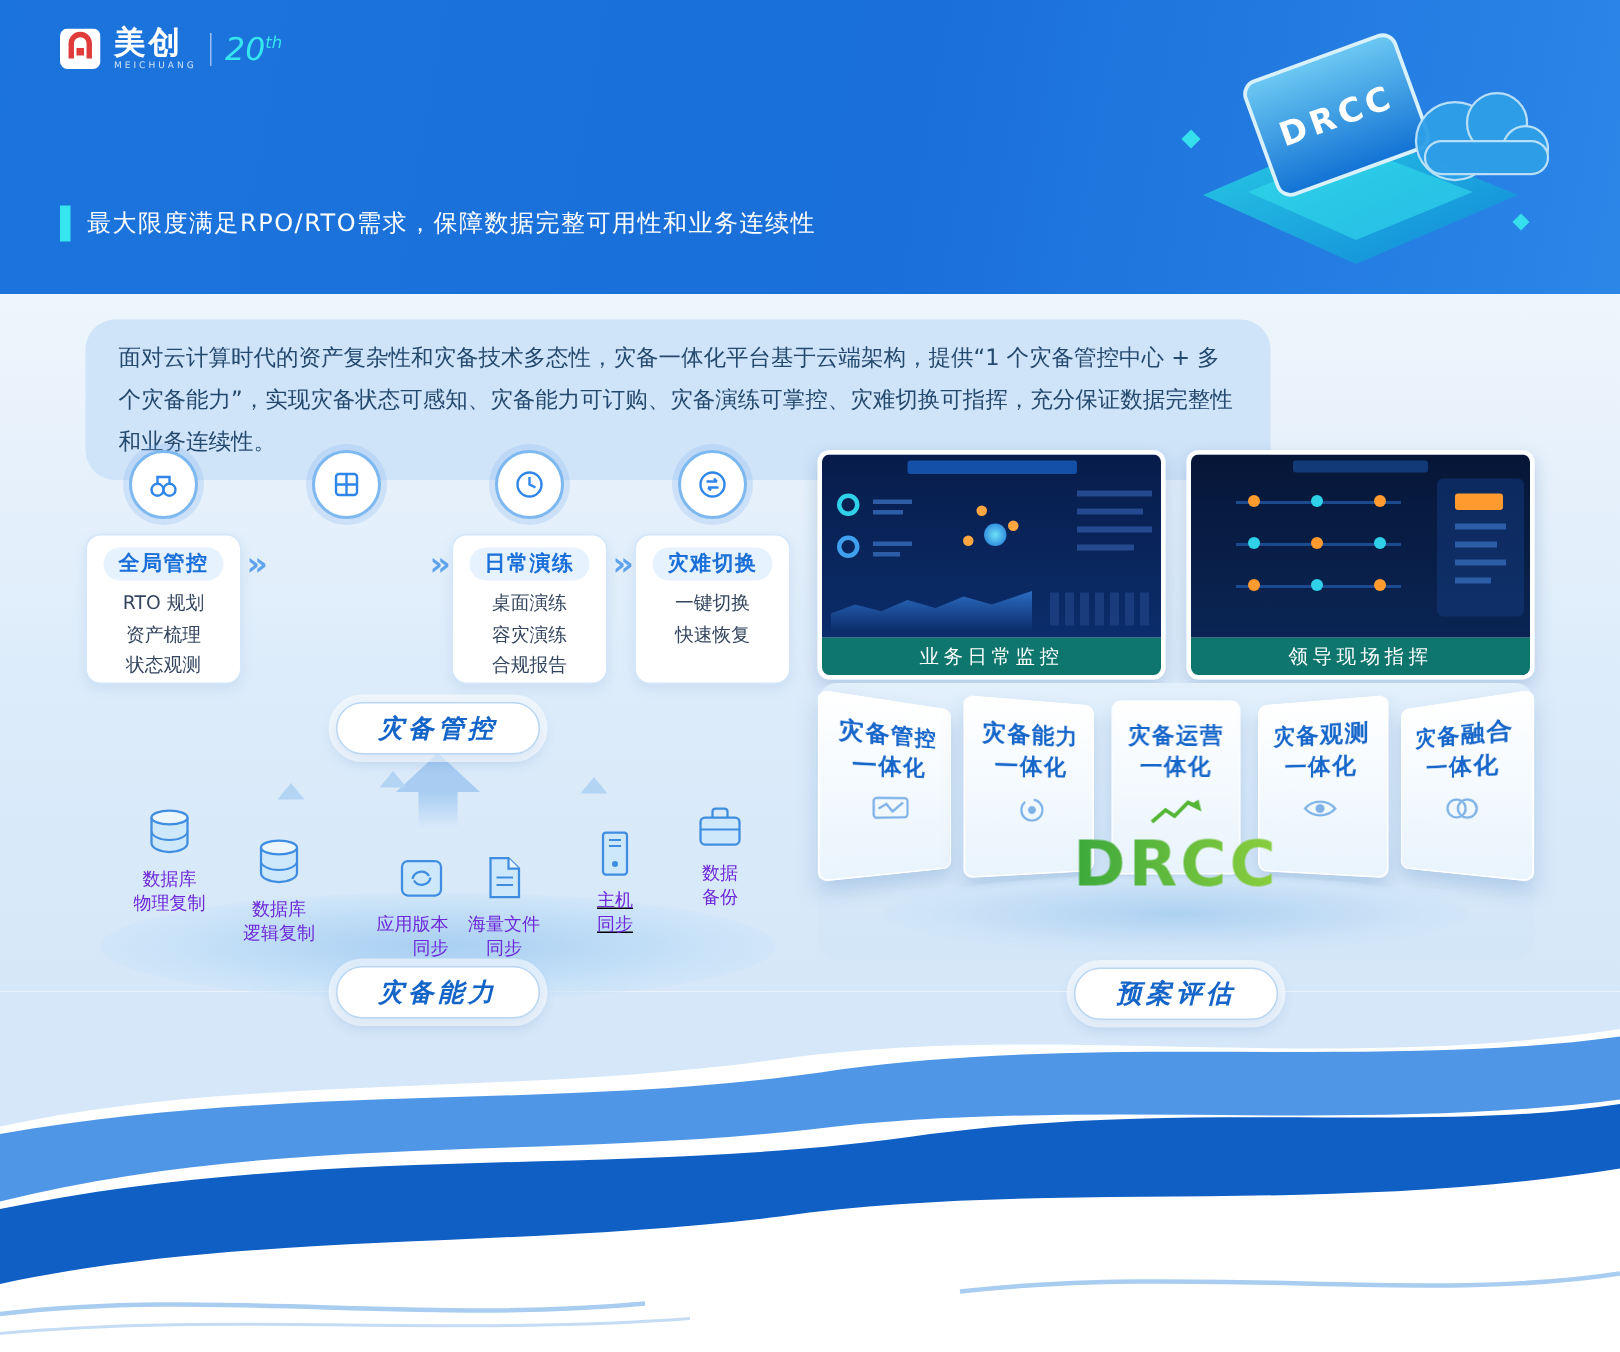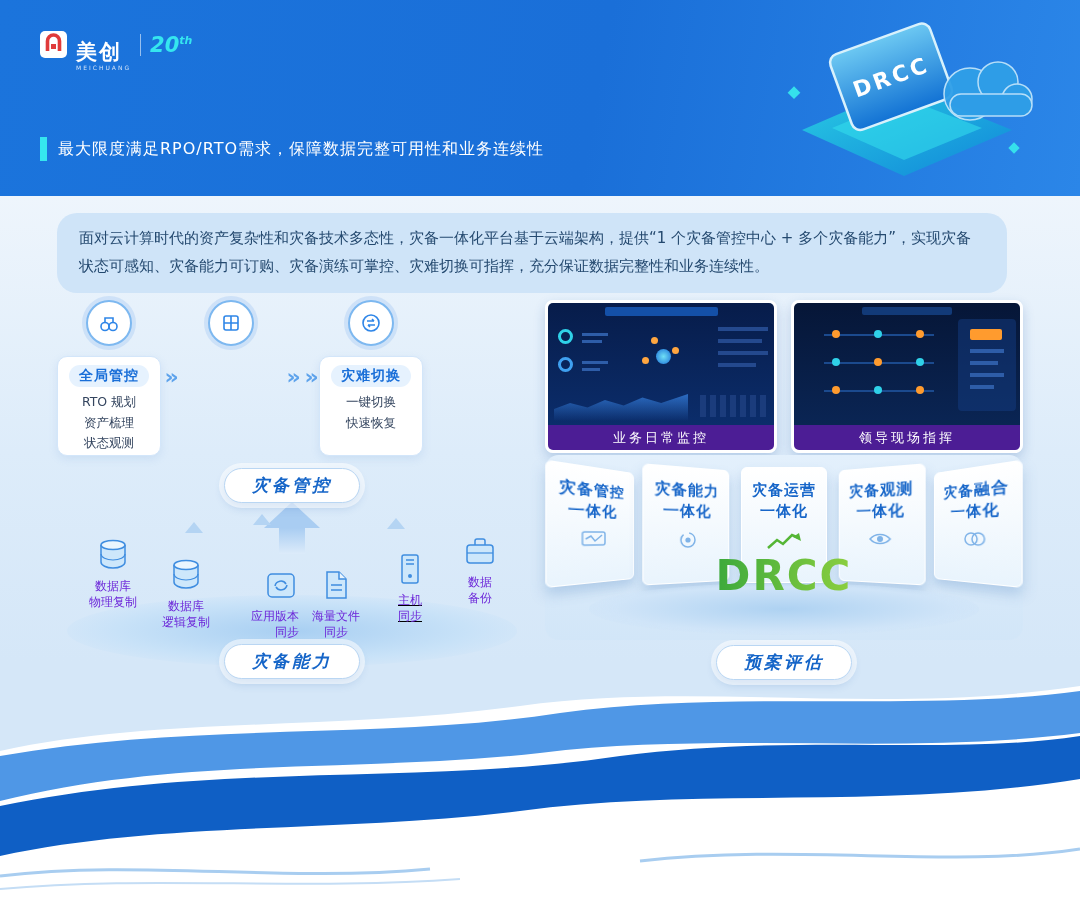--- a/index.html
+++ b/index.html
@@ -5,38 +5,38 @@
   * { margin:0; padding:0; box-sizing:border-box; }
   html,body { width:1080px; height:901px; }
   body { font-family:"DejaVu Sans","Liberation Sans",sans-serif; }
   .page { position:relative; width:1080px; height:901px; background:#fff; overflow:hidden; }
 
   
   .header { position:absolute; top:0; left:0; width:1080px; height:196px;
             background:linear-gradient(100deg,#1b74dc 0%,#1a6fd8 55%,#2b86e8 100%); z-index:2; }
   .logo { position:absolute; top:18px; left:40px; display:flex; align-items:center; gap:9px; }
   .logo-txt-wrap { display:flex; flex-direction:column; line-height:1; }
-  .logo-text { color:#fff; font-size:21px; font-weight:bold; letter-spacing:2px;margin-top:24px; }
+  .logo-text { color:#fff; font-size:21px; font-weight:bold; letter-spacing:2px; }
   .logo-sub { color:rgba(255,255,255,.8); font-size:6px; letter-spacing:2px; margin-top:2px; }
   .logo-divider { width:1px; height:22px; background:rgba(255,255,255,.55); }
-  .anniv { color:#35e6ef; font-size:21px; font-weight:bold; font-style:italic; }
+  .anniv { color:#35e6ef; font-size:21px; font-weight:normal; font-style:italic; }
   .anniv sup { font-size:11px; }
   .hero-title { position:absolute; top:62px; left:40px; color:#fff; font-size:42px;
                 font-weight:bold; letter-spacing:4px; }
   .hero-sub { position:absolute; top:137px; left:40px; display:flex; align-items:center; gap:11px; }
   .hero-sub-bar { width:7px; height:24px; background:#35e6ef; }
   .hero-sub-text { color:#fff; font-size:16px; letter-spacing:1px; }
   .hero-art { position:absolute; top:2px; right:46px; width:260px; height:190px; }
 
   
   .content-bg { position:absolute; top:196px; left:0; width:1080px; height:465px;
                 background:linear-gradient(180deg,#eef5fc 0%,#ddeCFa 55%,#d5e7f8 100%); z-index:1; }
 
   
-  .intro { position:absolute; top:213px; left:57px; width:950px; background:#cfe4f8;
+  .intro { position:absolute; top:213px; left:57px; width:790px; background:#cfe4f8;
            border-radius:20px; padding:12px 22px; font-size:15px; line-height:1.85;
            color:#24496f; z-index:3; }
 
   
   .pill { position:absolute; left:50%; transform:translateX(-50%); background:#fff;
           border:1px solid #b9d6f3; border-radius:999px; padding:5px 27px; color:#1565c8;
           font-weight:bold; font-style:italic; font-size:17px; letter-spacing:3px;
           box-shadow:0 0 0 5px rgba(255,255,255,.55), 0 4px 10px rgba(40,100,180,.25);
           white-space:nowrap; z-index:6; }
 
@@ -72,21 +72,21 @@
         background:radial-gradient(ellipse at center,#a8cff2 0%,#c8e2f8 55%,rgba(215,233,250,0) 78%); }
 
   
   .right-sec { position:absolute; top:300px; left:545px; width:478px; height:382px; z-index:4; }
   .shots { display:flex; gap:14px; }
   .shot { width:232px; border:3px solid #fff; border-radius:8px; overflow:hidden;
           box-shadow:0 5px 12px rgba(30,80,160,.22); }
   .shot-img { position:relative; height:122px; }
   .shot1-img { background:linear-gradient(180deg,#071c4a,#0b2d6b); }
   .shot2-img { background:linear-gradient(180deg,#061637,#0a2554); }
-  .shot-caption { height:25px; background:#4c1d95; color:#fff; font-size:13px;
+  .shot-caption { height:25px; background:#0f766e; color:#fff; font-size:13px;
                   display:flex; align-items:center; justify-content:center; letter-spacing:3px; }
   .d { position:absolute; }
 
   .adv-panel { position:absolute; top:155px; left:0; width:478px; height:185px;
                background:linear-gradient(180deg,#e3f0fc,#d2e6f8); border-radius:14px;
                perspective:520px; }
   .adv-card { position:absolute; top:12px; width:86px; height:116px; border-radius:6px;
               background:linear-gradient(180deg,#ffffff,#e9f4fd); border:1px solid #fff;
               box-shadow:0 7px 12px rgba(80,130,190,.28); text-align:center; padding-top:12px; }
   .adv-line { color:#1766c9; font-weight:bold; font-size:15px; line-height:1.4; letter-spacing:1px; }
@@ -193,20 +193,34 @@
         <div class="step-icon">
           <svg width="22" height="22" viewBox="0 0 22 22" fill="none" stroke="#2f86e8" stroke-width="1.6">
             <rect x="4" y="4" width="14" height="14" rx="2"></rect>
             <path d="M11,4 V18 M4,11 H18"></path>
           </svg>
         </div>
       </div>
 
       <div class="chev"></div>
 
+      <div class="step">
+        <div class="step-icon">
+          <svg width="22" height="22" viewBox="0 0 22 22" fill="none" stroke="#2f86e8" stroke-width="1.6">
+            <circle cx="11" cy="11" r="8"></circle>
+              <path d="M11,6 V11 L15,13"></path>
+          </svg>
+        </div>
+        <div class="step-card">
+          <div class="step-title">日常演练</div>
+          <div class="step-item">桌面演练</div>
+          <div class="step-item">容灾演练</div>
+          <div class="step-item">合规报告</div>
+        </div>
+      </div>
 
       <div class="chev"></div>
 
       <div class="step">
         <div class="step-icon">
           <svg width="22" height="22" viewBox="0 0 22 22" fill="none" stroke="#2f86e8" stroke-width="1.6">
             <circle cx="11" cy="11" r="8"></circle>
             <path d="M7,9 H14 M14,9 l-2,-2 M15,13 H8 M8,13 l2,2"></path>
           </svg>
         </div>

